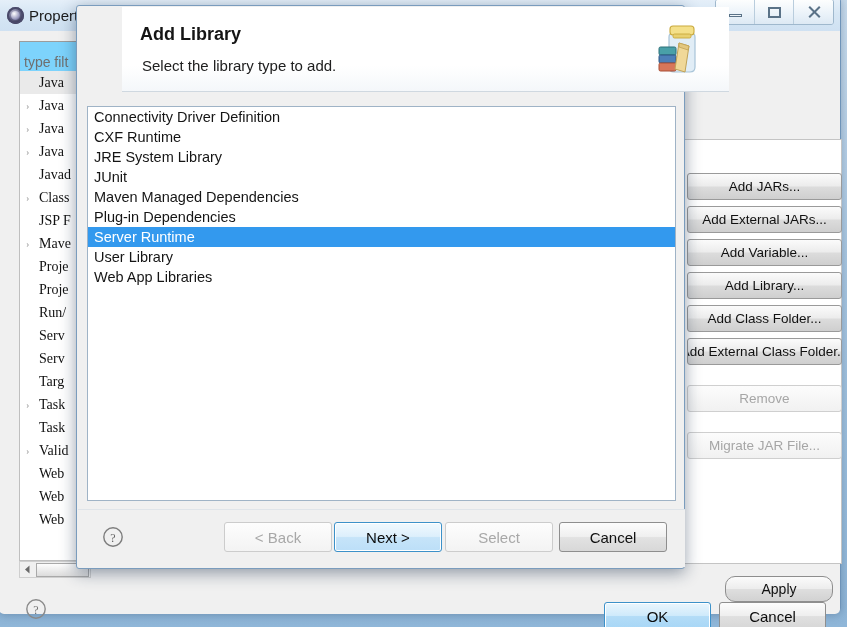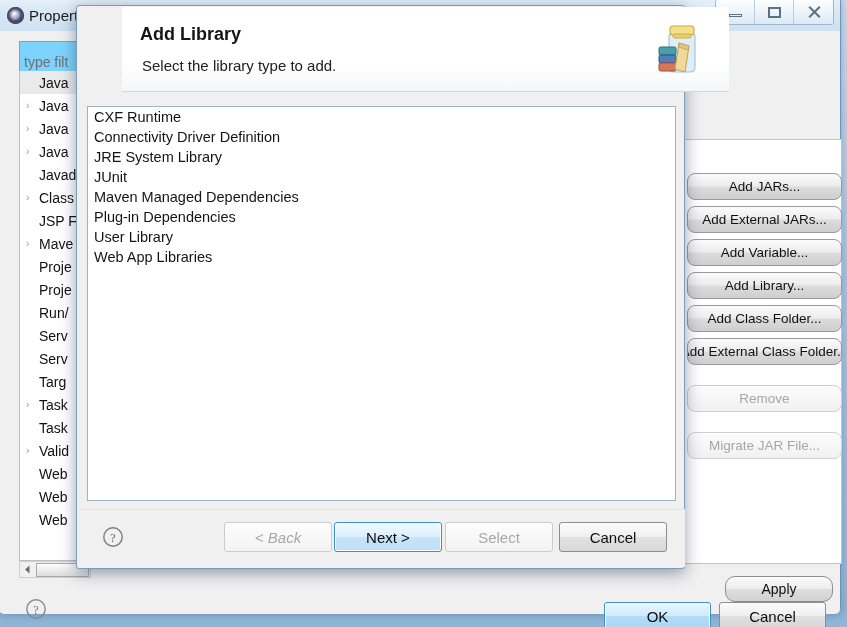--- a/index.html
+++ b/index.html
@@ -123,21 +123,21 @@
     position: absolute; left: 20px; top: 40px;
     width: 72px; height: 490px;
     background: #ffffff;
     border: 1px solid #bfbfbf;
     border-top: none;
     overflow: hidden;
   }
   .tree-item {
     height: 23px; display: flex; align-items: center;
     font-size: 14px; color: #111111;
-    padding-left: 6px; white-space: nowrap;
+    padding-left: 6px; white-space: nowrap; font-family: Liberation Serif, serif;
   }
   .tree-item.selected { background: #eaeaea; }
   .tree-twisty {
     width: 13px; flex: 0 0 13px;
     color: #9a9a9a; font-size: 10px;
     display: inline-block;
   }
   .tree-label { overflow: hidden; }
 
   
@@ -173,21 +173,21 @@
   }
   #right-buttons {
     position: absolute; left: 688px; top: 142px;
     width: 155px;
     display: flex; flex-direction: column; gap: 6px;
   }
   .bp-btn {
     height: 27px;
     background: linear-gradient(180deg,#fbfbfb 0%, #ececec 48%, #dcdcdc 52%, #cfcfcf 100%);
     border: 1px solid #9a9a9a;
-    border-radius: 8px;
+    border-radius: 3px;
     font-size: 13.5px; color: #111;
     display: flex; align-items: center; justify-content: center;
     white-space: nowrap; overflow: hidden;
     text-align: center;
   }
   .bp-btn.disabled {
     color: #a6a6a6;
     background: linear-gradient(180deg,#fcfcfc,#f1f1f1);
     border-color: #cfcfcf;
   }
@@ -297,21 +297,21 @@
     color: #a8a8a8;
     background: linear-gradient(180deg,#fdfdfd,#f3f3f3);
     border-color: #cccccc;
   }
   .wiz-btn.default {
     border: 1px solid #3c91c9;
     background: linear-gradient(180deg,#f0f9fe 0%, #ddeffc 48%, #c6e4f9 52%, #bcdff8 100%);
     box-shadow: inset 0 0 0 1px #ffffff;
     color: #0c0c0c;
   }
-  #btn-back   { left: 146px; font-style: italic; }
+  #btn-back   { left: 146px; }
   #btn-next   { left: 256px; }
   #btn-finish { left: 367px; }
   #btn-cancel { left: 481px; }
 
   .help-circle { display:block; }
 </style>
 </head>
 <body>
 
 <div id="root">
@@ -497,26 +497,27 @@
           <rect x="8" y="44" width="17" height="8" rx="1.5" fill="#d8765a" stroke="#a84f36" stroke-width="1"></rect>
 
           <path d="M28 24 L38 27 L34 53 L24 50 Z" fill="#f0d898" stroke="#c0a257" stroke-width="1"></path>
           <path d="M28 24 L38 27 L37 31 L28 28 Z" fill="#e3c77f" stroke="#c0a257" stroke-width="0.8"></path>
         </svg>
       </div>
     </div>
 
     <div id="lib-list">
 
-    <div class="lib-row">CXF Runtime</div>
-        <div class="lib-row">Connectivity Driver Definition</div>
+    <div class="lib-row">Connectivity Driver Definition</div>
+        <div class="lib-row">CXF Runtime</div>
         <div class="lib-row">JRE System Library</div>
         <div class="lib-row">JUnit</div>
         <div class="lib-row">Maven Managed Dependencies</div>
         <div class="lib-row">Plug-in Dependencies</div>
+        <div class="lib-row selected">Server Runtime</div>
         <div class="lib-row">User Library</div>
         <div class="lib-row">Web App Libraries</div>
       </div>
 
     <div id="dlg-buttonbar">
       <div id="dlg-help">
         <svg class="help-circle" width="22" height="22" viewBox="0 0 22 22">
           <circle cx="11" cy="11" r="9.2" fill="none" stroke="#7d7d7d" stroke-width="1.4"></circle>
           <text x="11" y="15.5" font-size="12" text-anchor="middle" fill="#5e5e5e" font-family="Liberation Serif, serif">?</text>
         </svg>

